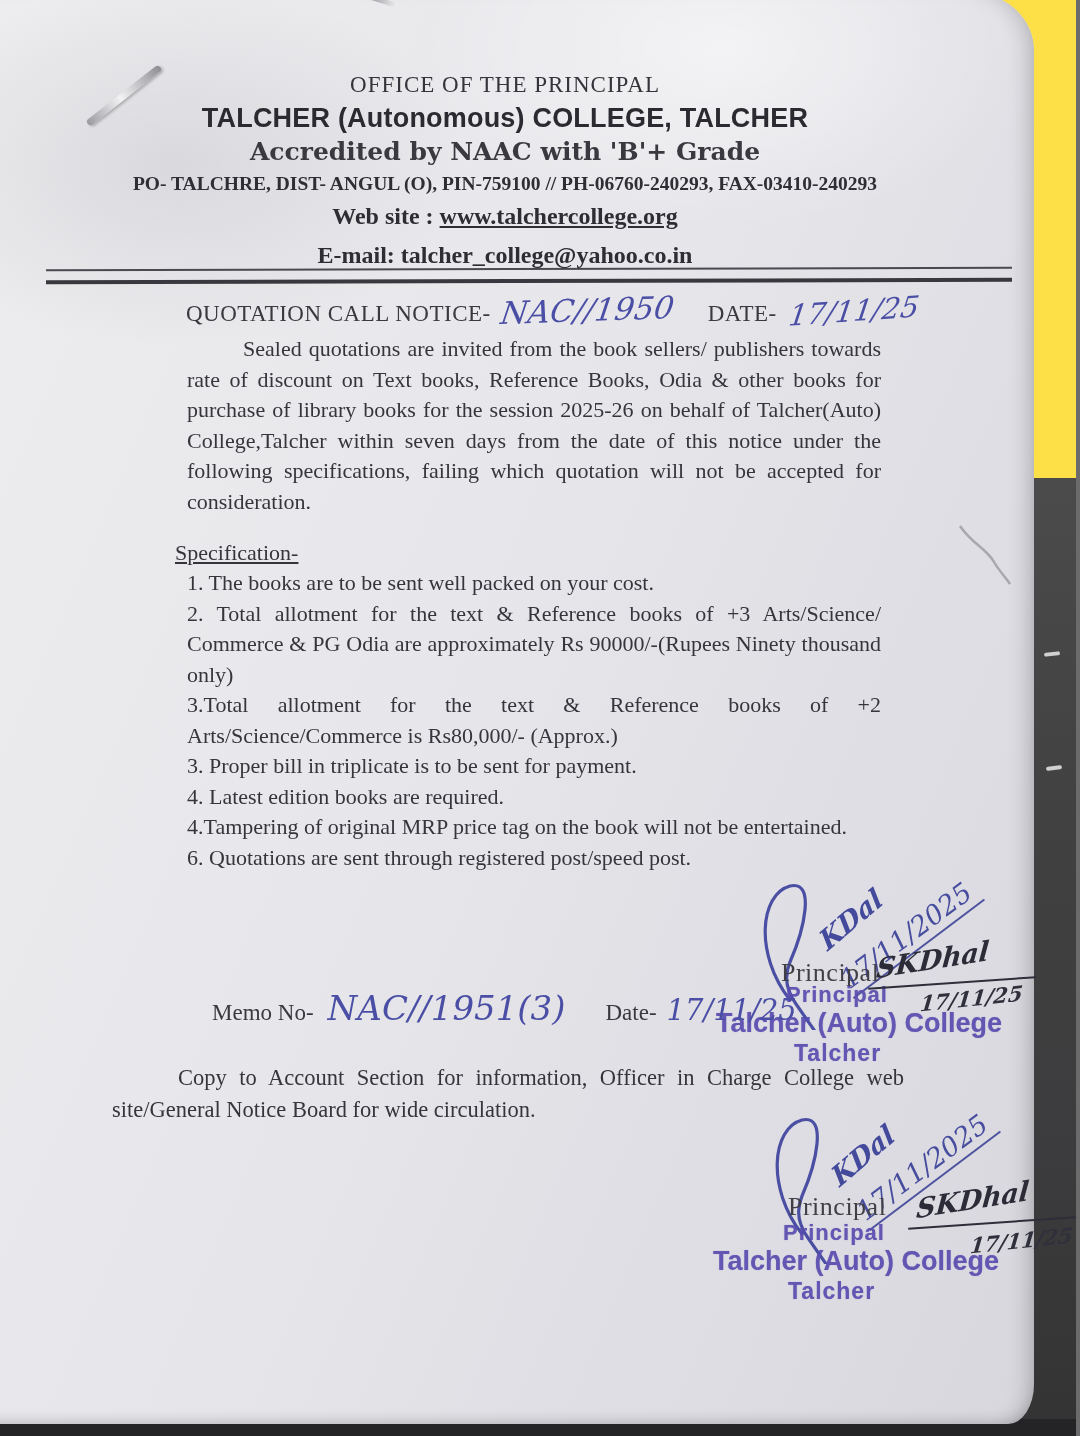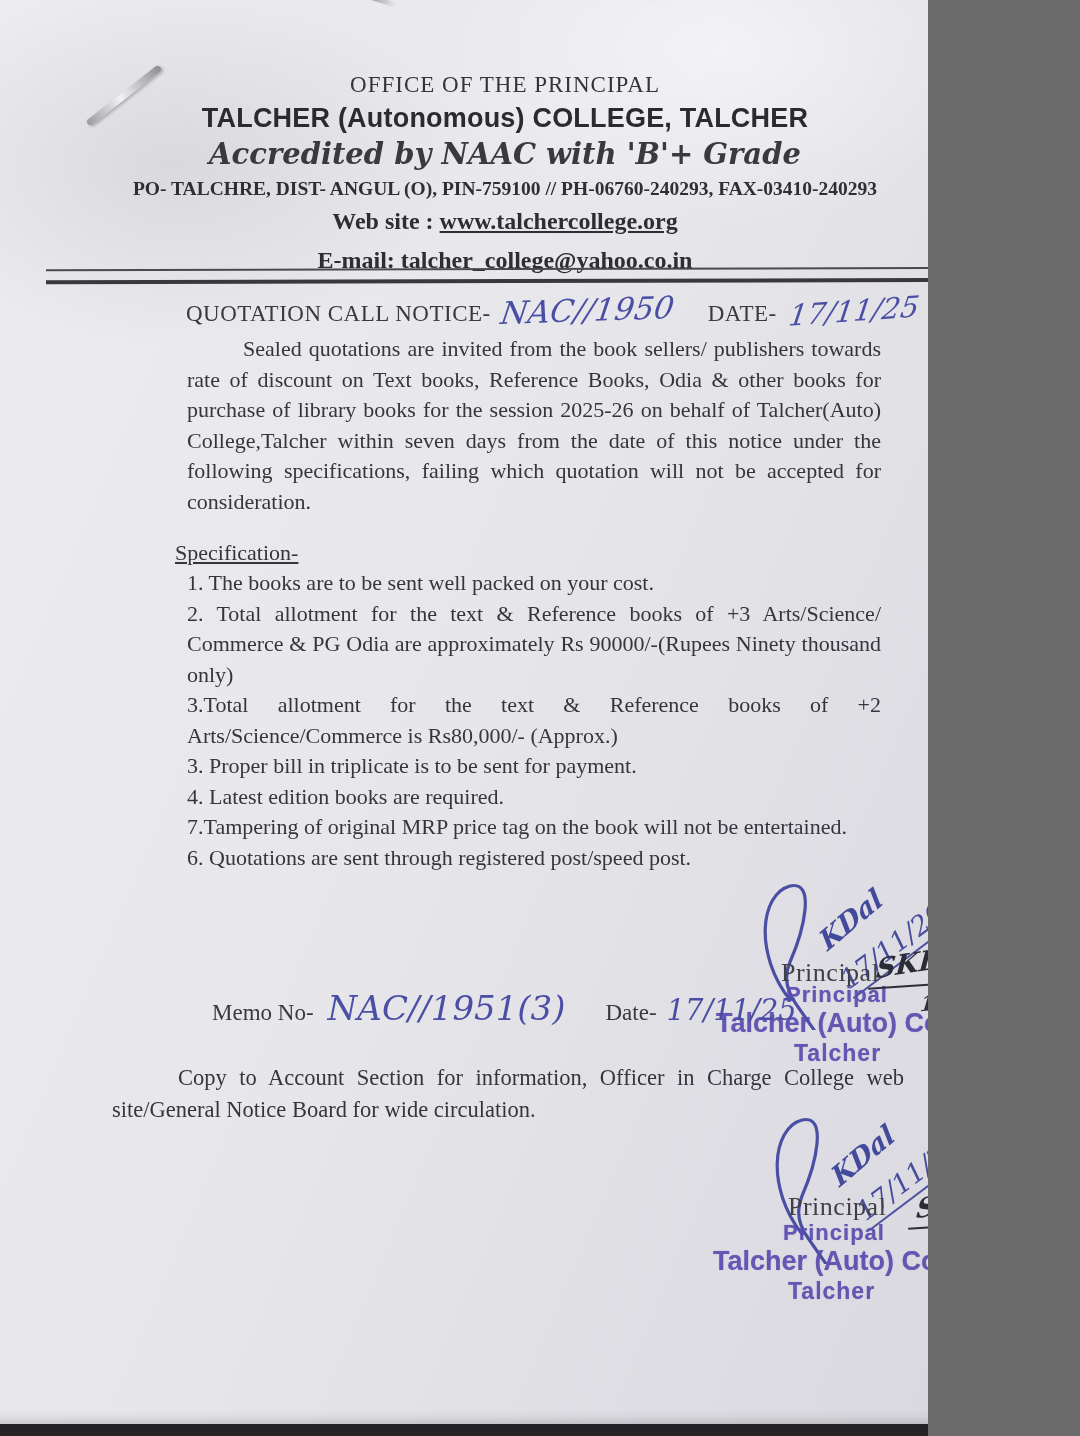--- a/index.html
+++ b/index.html
@@ -1,16 +1,16 @@
 <!DOCTYPE html>
 <html><head>
 <meta charset="utf-8">
 <style>
   html,body{margin:0;padding:0;background:#6b6b6b;}
-  .stage{position:relative;width:928px;height:1436px;overflow:hidden;
+  .stage{position:relative;width:1076px;height:1436px;overflow:hidden;
          background:#fde047;font-family:"Liberation Serif",serif;}
   
   .bg-darkpanel{position:absolute;right:0;top:478px;width:90px;height:958px;
                 background:linear-gradient(180deg,#4b4b4b 0%,#414141 35%,#3c3c3e 70%,#333 100%);}
   .bg-bottomstrip{position:absolute;left:0;bottom:0;width:1080px;height:17px;background:#242326;}
   .bg-speck{position:absolute;width:16px;height:4px;background:#e9e9e9;border-radius:2px;opacity:.85;}
 
   
   .paper{position:absolute;left:-6px;top:-8px;width:1040px;height:1432px;
          background:
@@ -24,22 +24,22 @@
           background:linear-gradient(90deg,#9a9aa0,#f2f2f4 45%,#8d8d93);transform:rotate(-38deg);
           box-shadow:1px 2px 3px rgba(0,0,0,.25);}
   .staple-top{position:absolute;left:364px;top:-2px;width:34px;height:5px;border-radius:3px;
           background:linear-gradient(90deg,#8d8d93,#eeeef0);transform:rotate(18deg);}
 
   
   .hdr{position:absolute;left:0;top:72px;width:1010px;text-align:center;color:#35343a;}
   .hdr-office{font-size:23px;letter-spacing:1px;}
   .hdr-college{font-family:"Liberation Sans",sans-serif;font-weight:bold;font-size:27px;
                color:#2b2a30;margin-top:5px;letter-spacing:.2px;}
-  .hdr-accred{font-family:"DejaVu Serif",serif;font-style:italic;font-weight:bold;
-              font-size:29px;margin-top:3px;color:#3a393f;}
+  .hdr-accred{font-family:"DejaVu Serif",serif;font-weight:bold;
+              font-size:25px;margin-top:3px;color:#3a393f;}
   .hdr-addr{font-weight:bold;font-size:19.5px;margin-top:7px;color:#2f2e34;}
   .hdr-web{font-weight:bold;font-size:24px;margin-top:8px;color:#2e2d33;}
   .hdr-web .url{text-decoration:underline;margin-top:28px;}
   .hdr-mail{font-weight:bold;font-size:24px;margin-top:12px;color:#2e2d33;}
 
   .double-rule{position:absolute;left:46px;top:268px;width:966px;height:9px;
                border-top:2px solid #4a494f;border-bottom:4px solid #39383e;transform:rotate(-.15deg);}
 
   
   .notice-line{position:absolute;left:186px;top:292px;width:720px;white-space:nowrap;}
@@ -137,21 +137,21 @@
 
   <div class="body-par">Sealed quotations are invited from the book sellers/ publishers towards rate of discount on Text books, Reference Books, Odia &amp; other books for purchase of library books for the session 2025-26 on behalf of Talcher(Auto) College,Talcher within seven days from the date of this notice under the following specifications, failing which quotation will not be accepted for consideration.</div>
 
   <div class="spec-head">Specification-</div>
   <div class="spec-list">
     <p>1. The books are to be sent well packed on your cost.</p>
     <p>2. Total allotment for the text &amp; Reference books of +3 Arts/Science/ Commerce &amp; PG Odia are approximately Rs 90000/-(Rupees Ninety thousand only)</p>
     <p>3.Total allotment for the text &amp; Reference books of +2 Arts/Science/Commerce is Rs80,000/- (Approx.)</p>
     <p>3. Proper bill in triplicate is to be sent for payment.</p>
     <p>4. Latest edition books are required.</p>
-    <p>7.Tampering of original MRP price tag on the book will not be entertained.</p>
+    <p>4.Tampering of original MRP price tag on the book will not be entertained.</p>
     <p>6. Quotations are sent through registered post/speed post.</p>
   </div>
 
   <svg class="squiggle" width="70" height="80">
     <path d="M8,4 C20,22 34,26 42,40 C48,50 54,56 58,62" stroke="#8b8b92" stroke-width="2.5" fill="none" opacity=".65"></path>
   </svg>
 
   <div class="sigblock sig-a">
     <svg class="sig-loop" width="120" height="150">
       <path d="M44,120 C8,74 14,14 44,6 C70,0 58,50 44,82 C38,96 40,110 50,124 L82,170" stroke="#4a4fa3" stroke-width="3.2" fill="none" stroke-linecap="round"></path>

